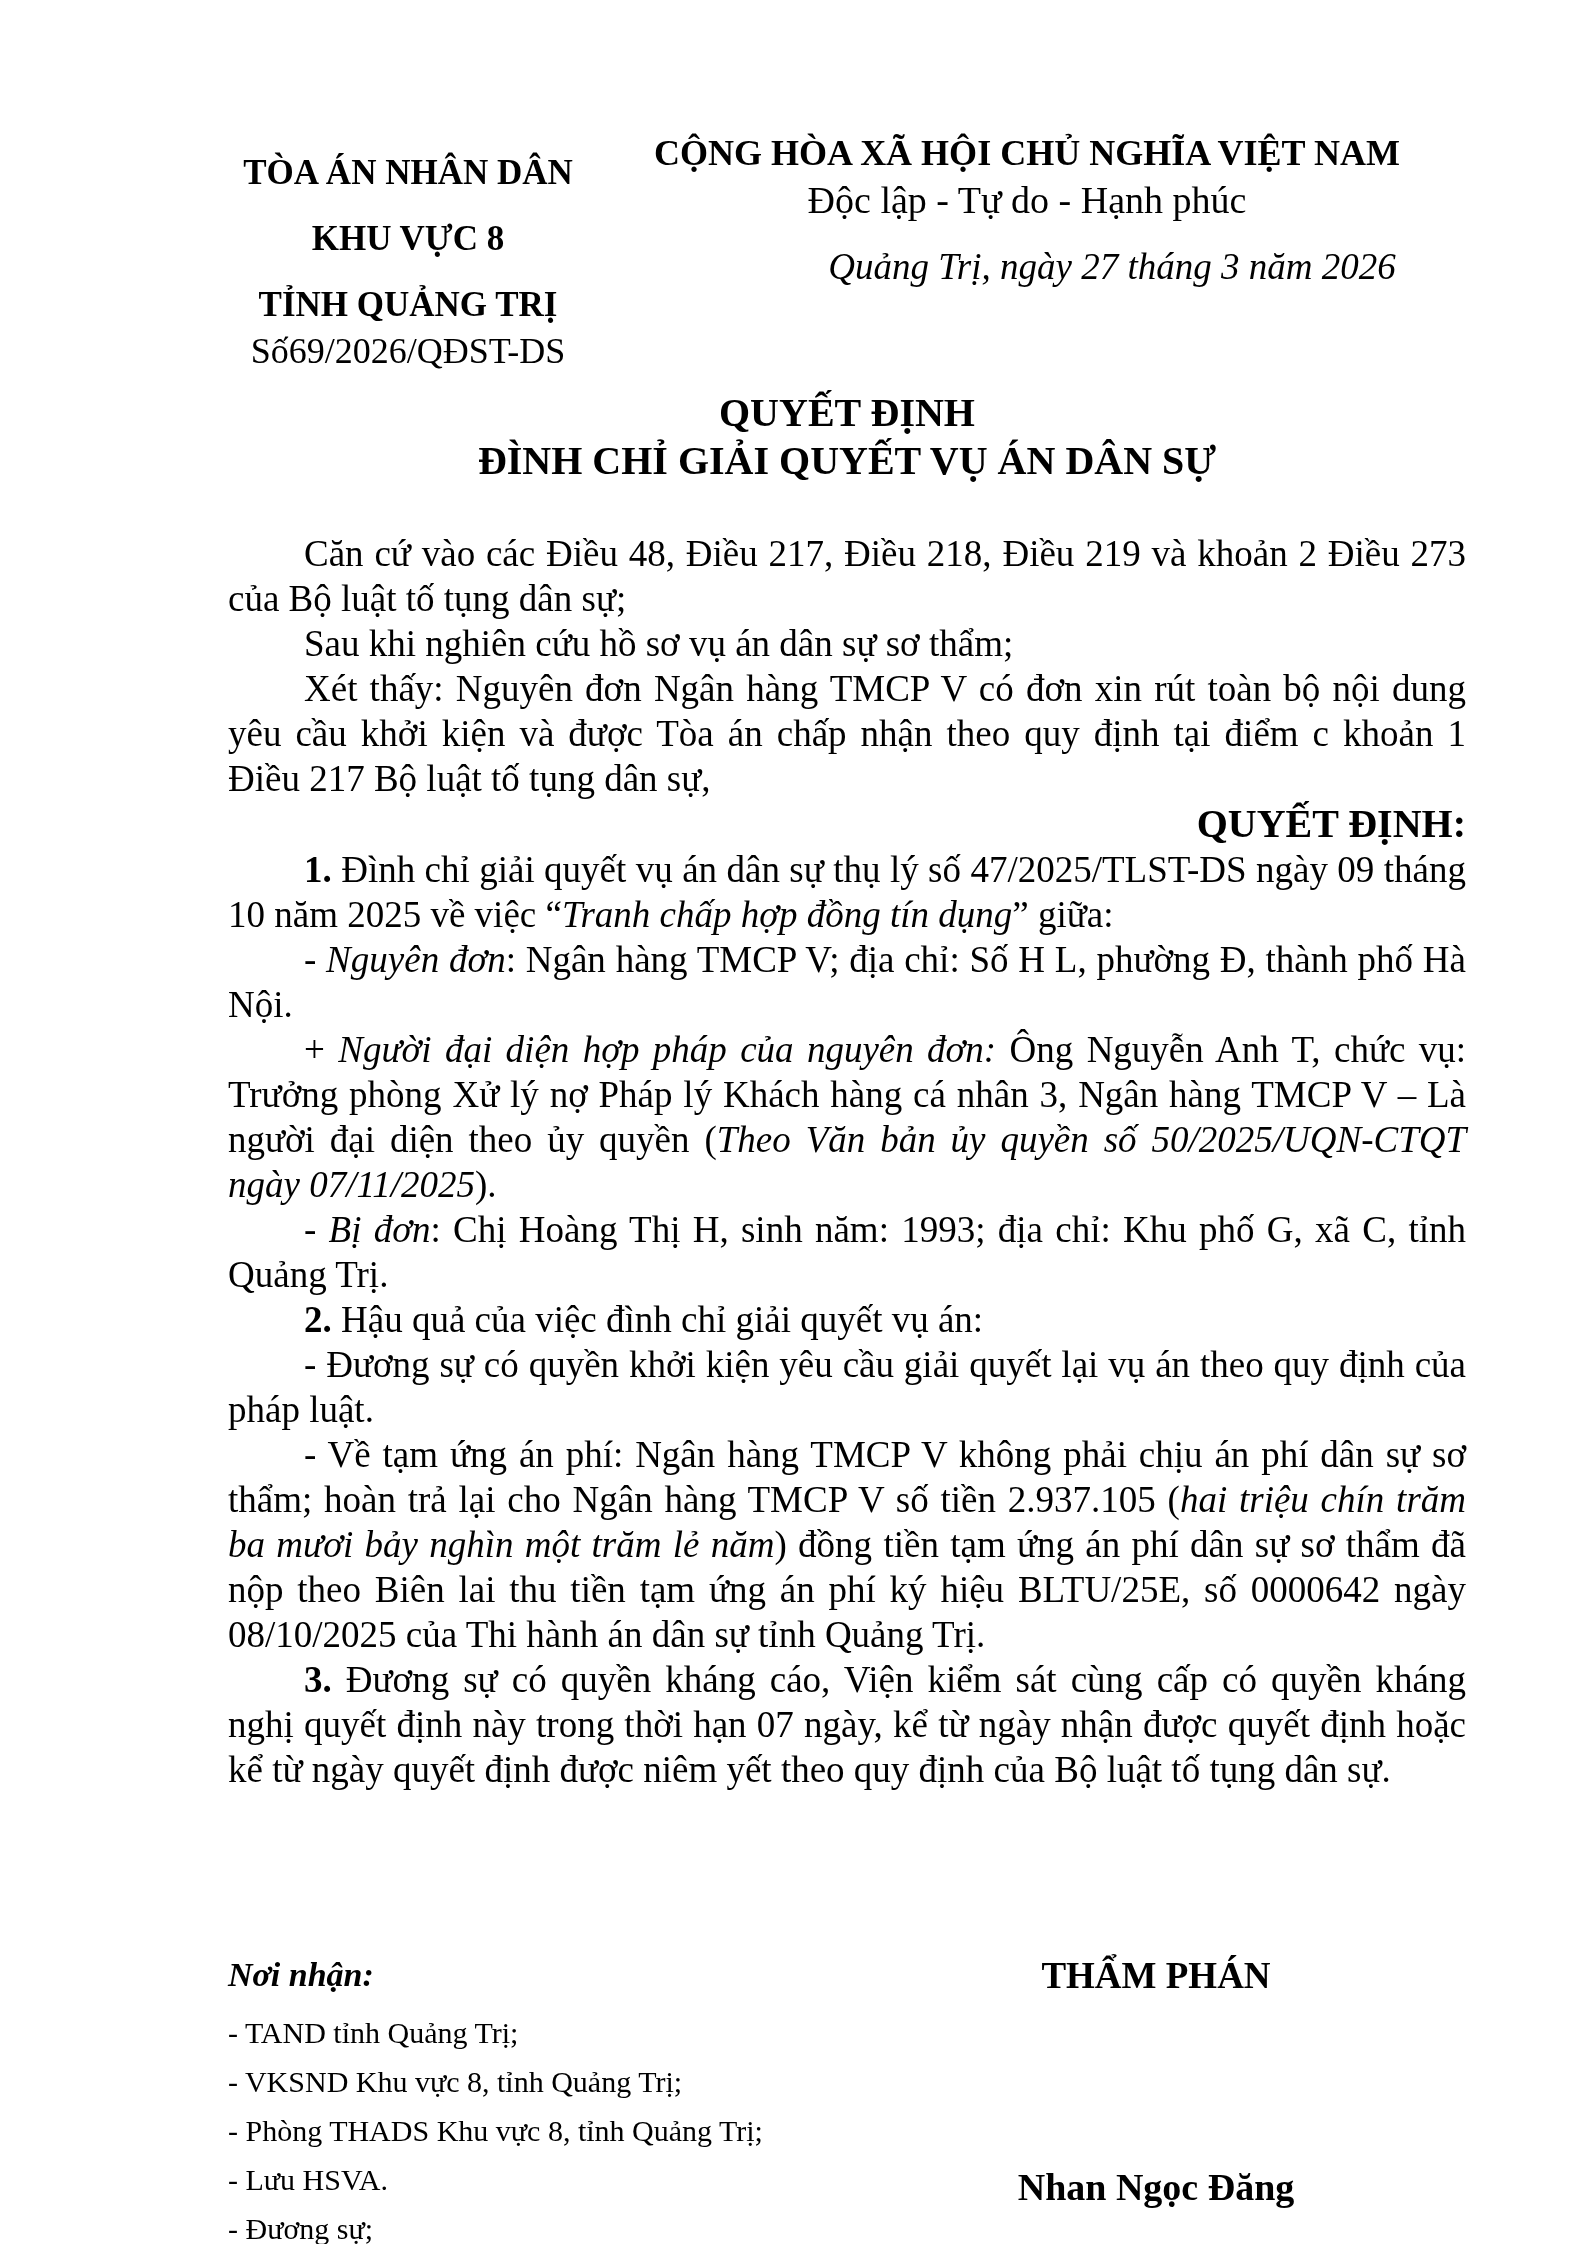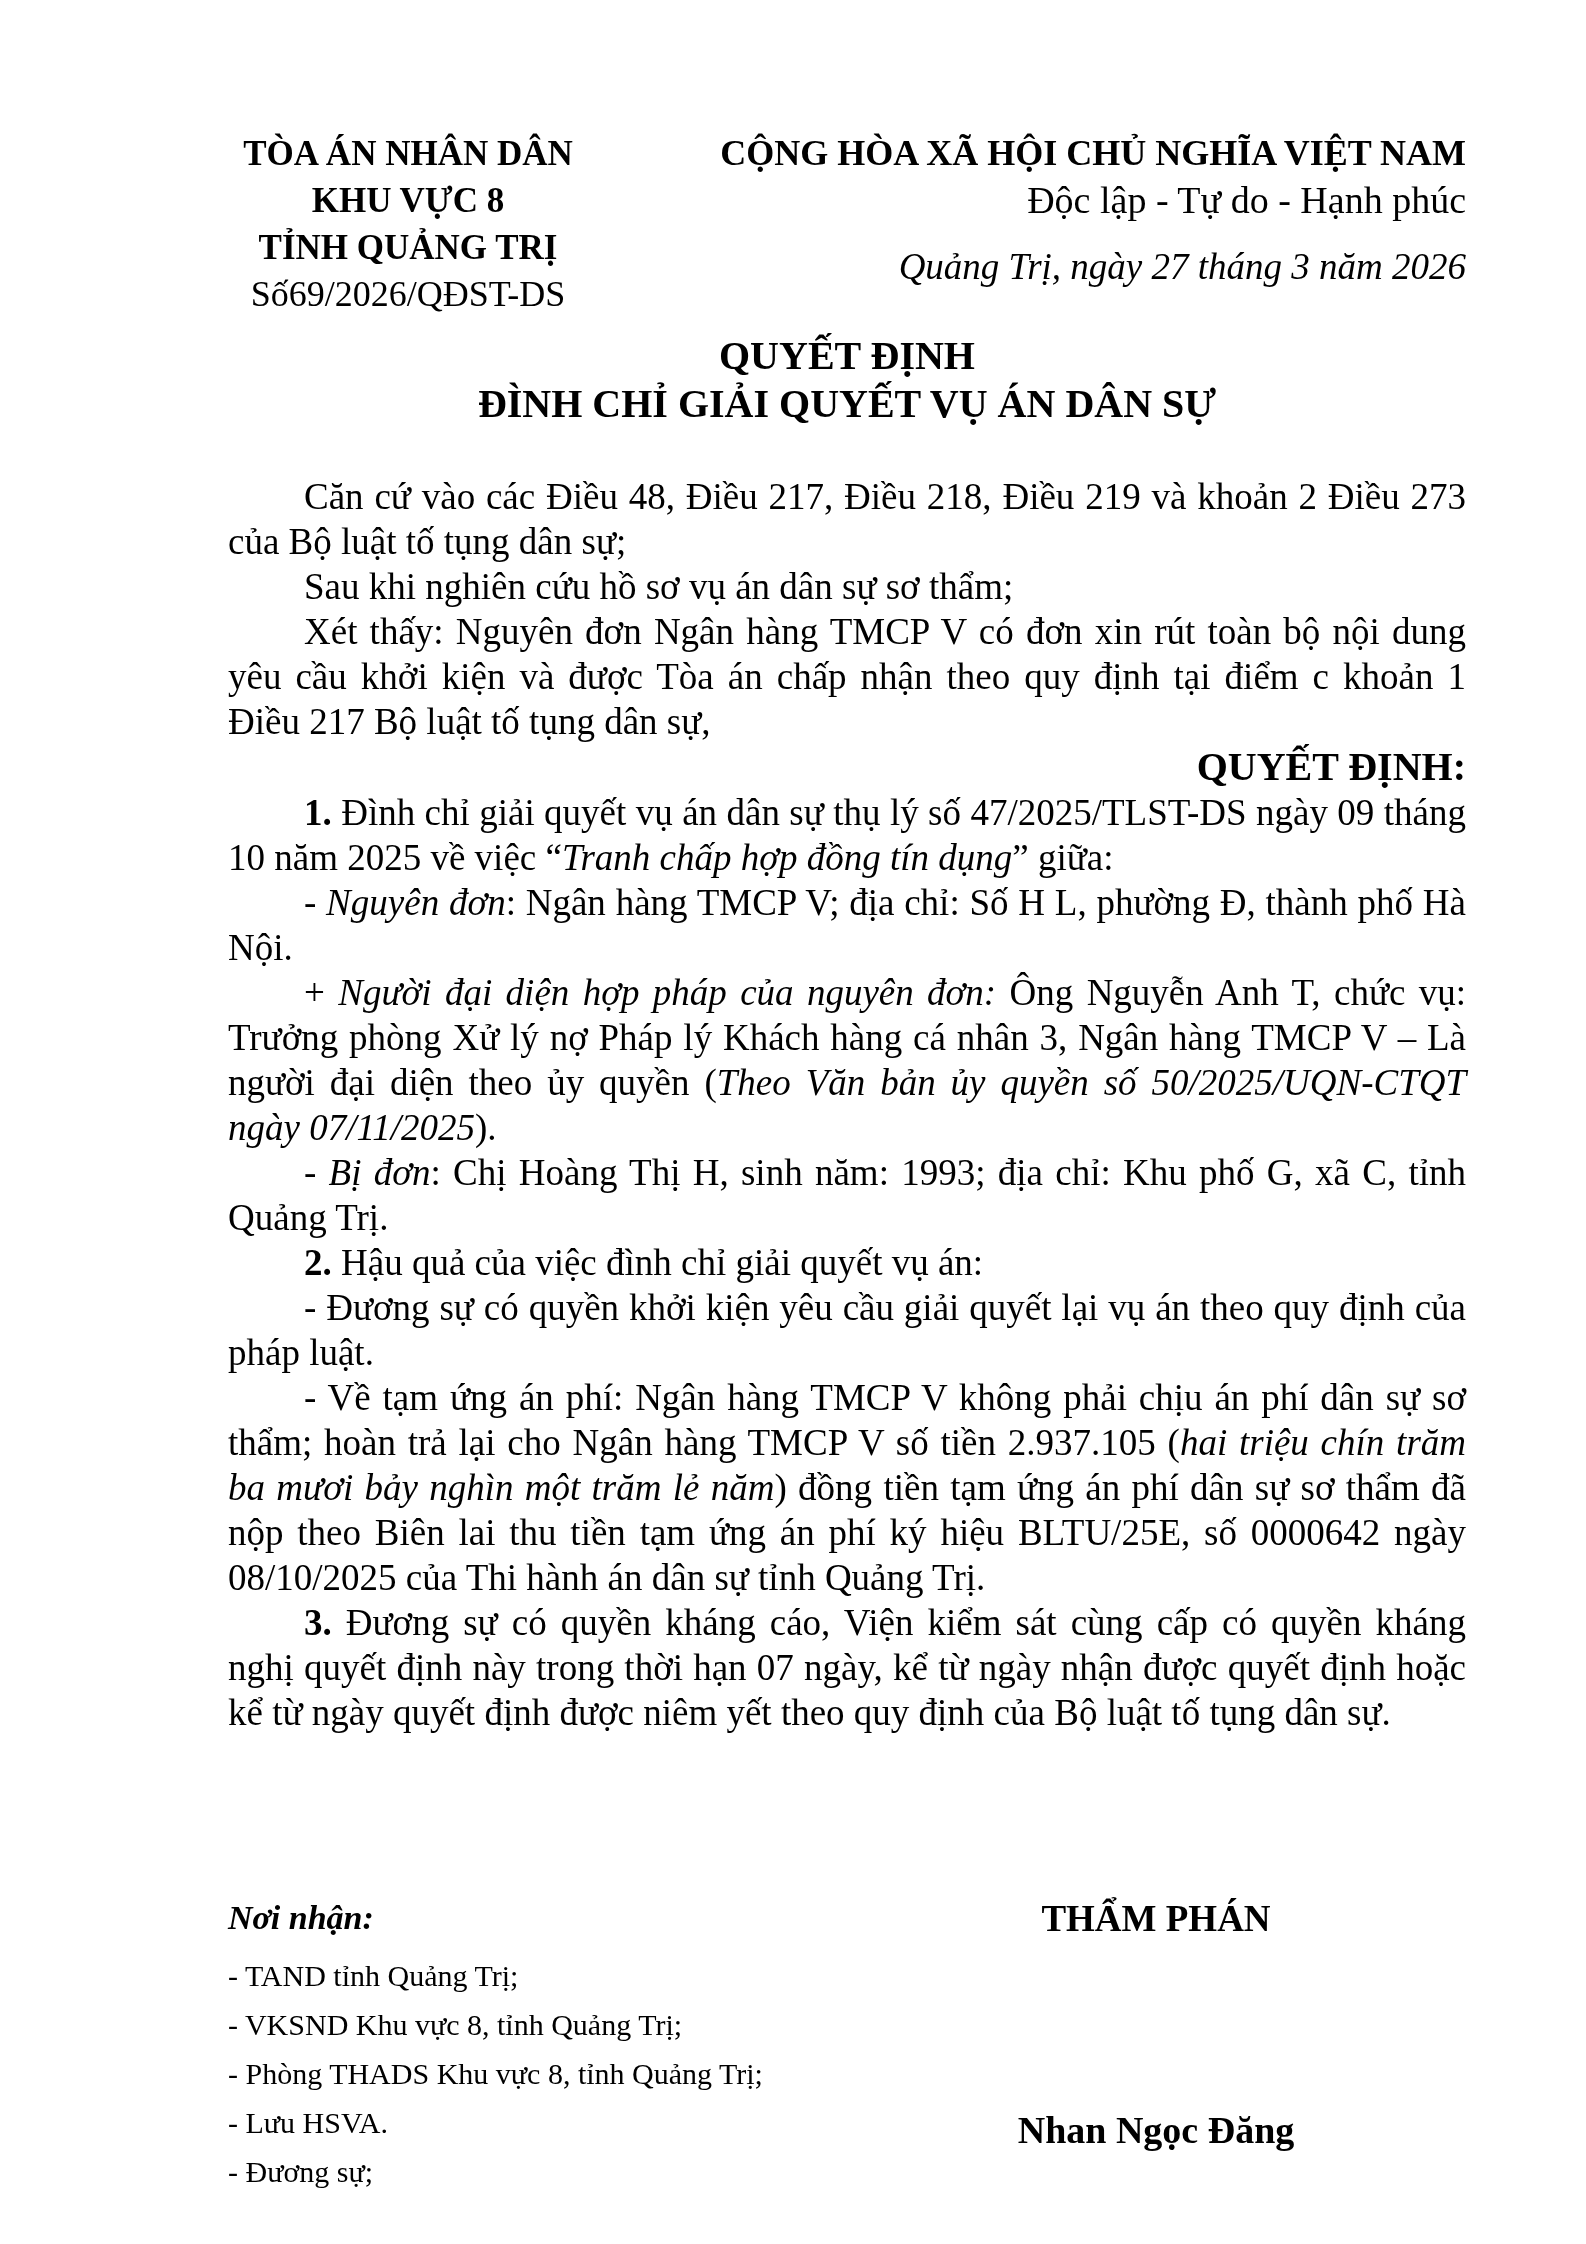--- a/index.html
+++ b/index.html
@@ -12,23 +12,23 @@
     background: #ffffff;
     color: #000000;
     font-family: "Liberation Serif", "DejaVu Serif", serif;
     font-size: 37px;
     overflow: hidden;
   }
 
   
   .header { display: flex; }
   .h-left { width: 360px; text-align: center; flex: 0 0 auto; }
-  .court-line { font-weight: bold; font-size: 35px; line-height: 47px; white-space: nowrap; }
+  .court-line { font-weight: bold; font-size: 35px; line-height: 47px; white-space: nowrap; margin-top: 19px; }
   .doc-number { font-size: 36px; line-height: 47px; white-space: nowrap; }
-  .h-right { flex: 1; text-align: right; }
+  .h-right { flex: 1; text-align: center; }
   .nat-title { font-weight: bold; font-size: 36px; line-height: 47px; white-space: nowrap; }
   .nat-motto { font-weight: normal; font-size: 38px; line-height: 47px; }
   .date-line { font-style: italic; font-size: 37px; line-height: 47px; margin-top: 19px; padding-left: 170px; white-space: nowrap; }
 
   
   .title-block { margin-top: 14px; text-align: center; }
   .doc-title, .doc-subtitle { font-weight: bold; font-size: 40px; line-height: 48px; }
 
   
   .body-block { margin-top: 46px; }

